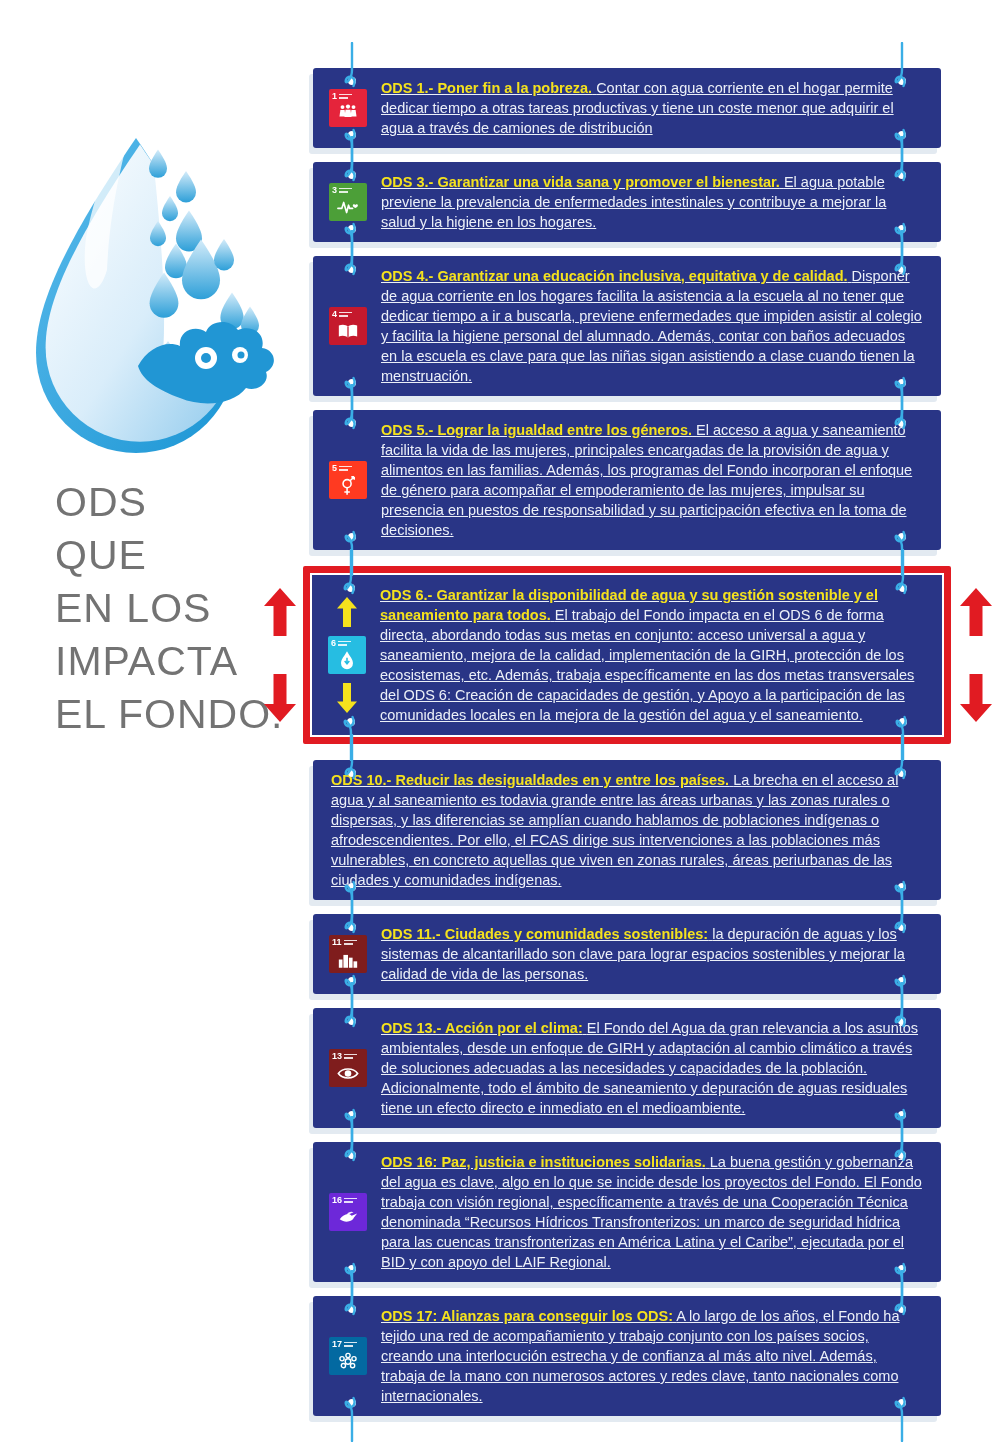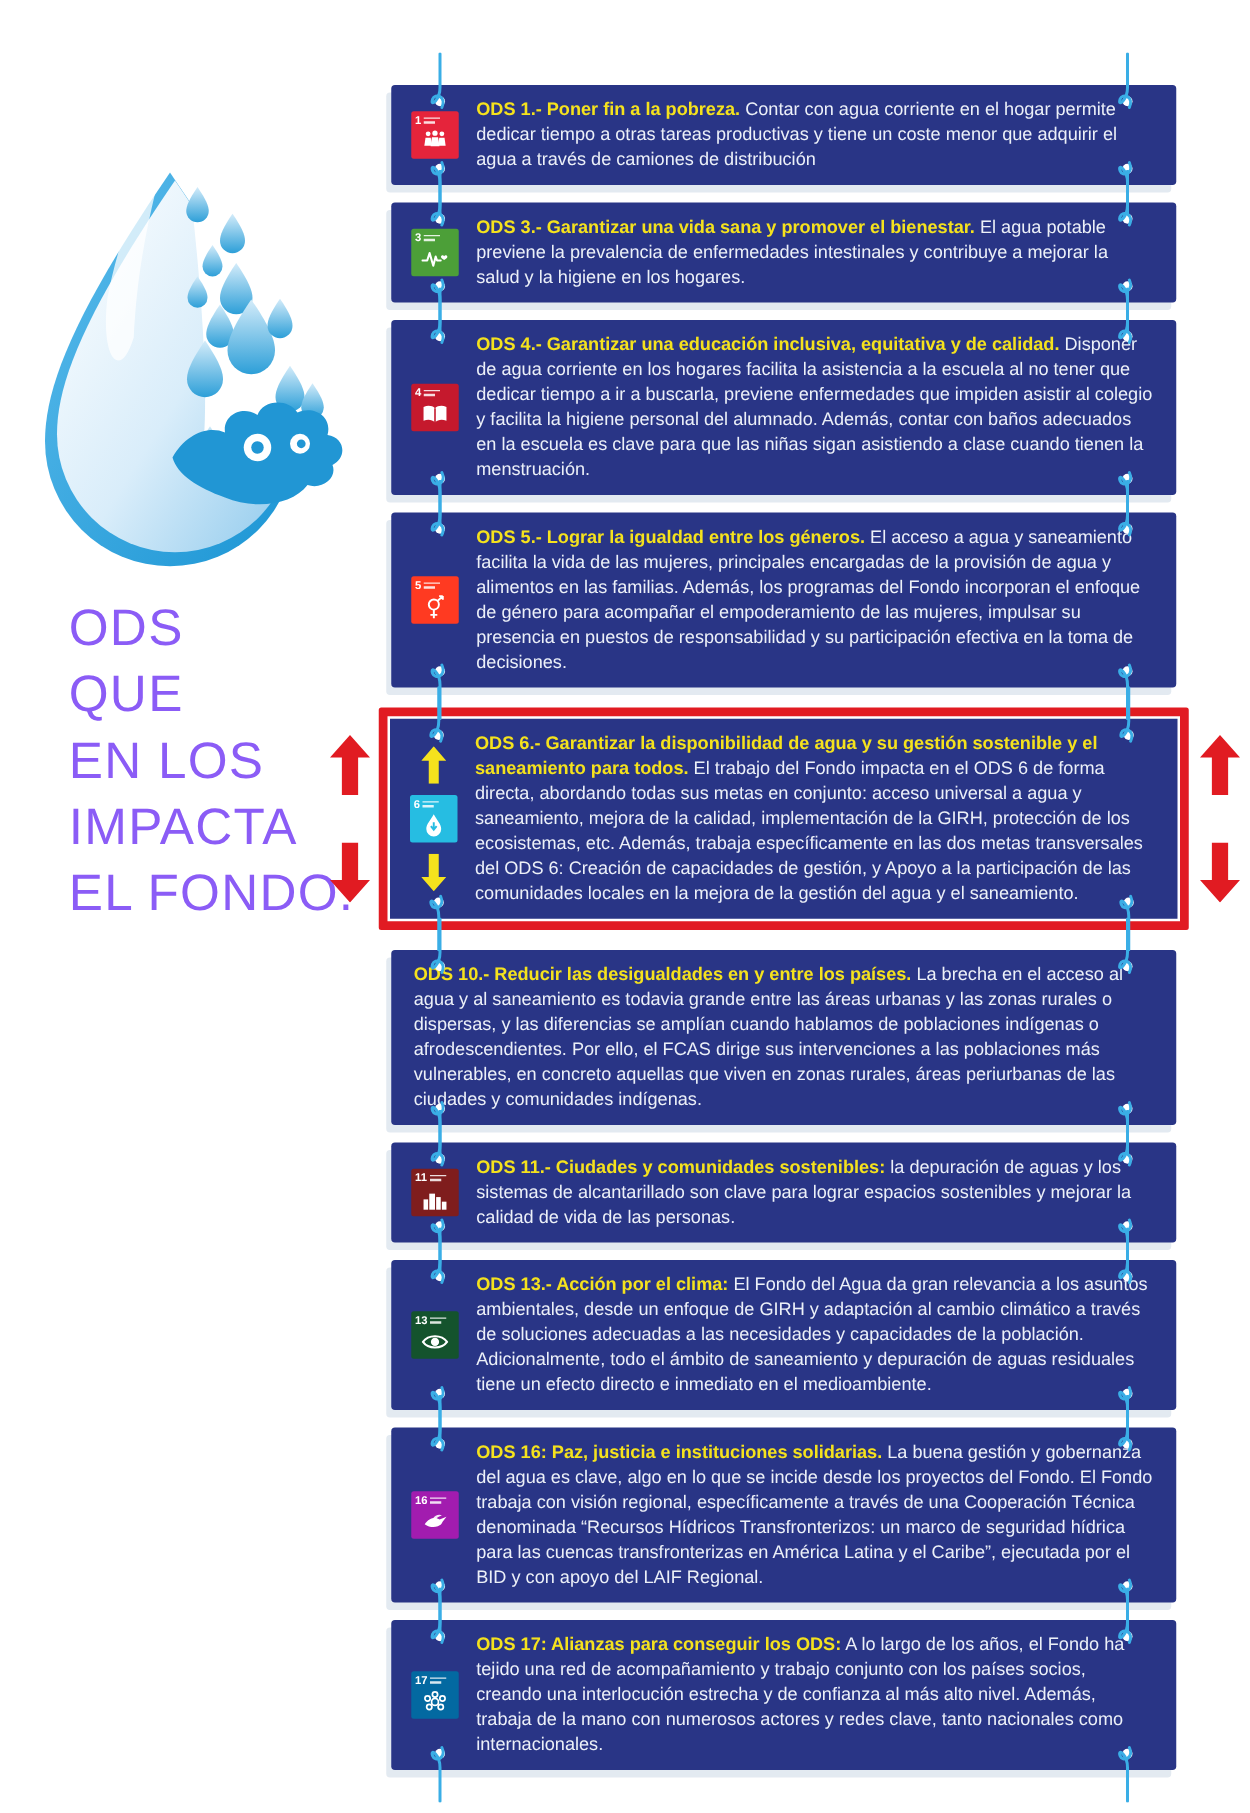--- a/index.html
+++ b/index.html
@@ -1,39 +1,39 @@
 <!DOCTYPE html>
 <html lang="es"><head>
 <meta charset="utf-8">
 <title>ODS en los que impacta el Fondo</title>
 <style>
   html,body{margin:0;padding:0;background:#fff;}
   .page{position:relative;width:1000px;height:1450px;background:#fff;overflow:hidden;
         font-family:"Liberation Sans","DejaVu Sans",sans-serif;}
   
   .logo{position:absolute;left:8px;top:58px;width:290px;height:405px;}
-  .title{position:absolute;left:55px;top:476px;color:#8b5cf6;font-size:41px;line-height:53px;
+  .title{position:absolute;left:55px;top:476px;color:#737373;font-size:41px;line-height:53px;
          font-weight:300;letter-spacing:1px;}
   
   .cards{position:absolute;left:313px;top:68px;width:628px;display:flex;flex-direction:column;gap:14px;}
   .card{position:relative;background:#293586;border-radius:3px;display:flex;align-items:center;
         padding:10px 18px 10px 10px;color:#ecf0f8;font-size:14.5px;line-height:20px;
         box-shadow:-4px 6px 0 0 #e3eaf1;}
   .icon-col{flex:0 0 50px;align-self:stretch;display:flex;flex-direction:column;
             align-items:center;justify-content:center;gap:9px;}
   .sdg{width:38px;height:38px;border-radius:2px;display:flex;flex-direction:column;
        padding:3px;box-sizing:border-box;color:#fff;flex:0 0 auto;}
   .sdg .hd{display:flex;gap:2px;height:10px;align-items:flex-start;}
   .sdg .num{font-size:9px;font-weight:bold;line-height:9px;}
   .sdg .bars{display:flex;flex-direction:column;gap:2px;padding-top:1.5px;}
   .sdg .bars i{display:block;width:13px;height:1.5px;background:rgba(255,255,255,.85);}
   .sdg .bars i.s{width:9px;}
   .sdg .gl{flex:1;display:flex;align-items:center;justify-content:center;}
   .sdg .gl svg{width:22px;height:21px;}
-  .txt{flex:1;margin:0 0 0 8px;}
+  .txt{flex:1;margin:0 0 0 8px;text-decoration:underline;}
   .lead{color:#f5e21d;font-weight:bold;}
   
   .st{position:absolute;width:26px;height:56px;pointer-events:none;z-index:3;}
   .st-tl{top:-26px;left:26px}.st-tr{top:-26px;right:26px}
   .st-bl{bottom:-26px;left:26px}.st-br{bottom:-26px;right:26px}
   
   .hl-wrap{position:relative;margin:2px -10px;border:7px solid #e11b22;padding:2px;border-radius:2px;}
   .hl-wrap .card{box-shadow:none;border-radius:0;}
   .side-arrows{position:absolute;top:0;bottom:0;display:flex;flex-direction:column;
                justify-content:center;gap:38px;}
@@ -371,21 +371,21 @@
         </svg>
         <svg class="st st-bl" viewBox="0 0 26 56">
           <circle cx="13" cy="17" r="4" fill="#fff"></circle>
           <path d="M13 55V28C13 18 5 12 7 18.5 9 24 18.5 21 14.5 12" fill="none" stroke="#3aaee6" stroke-width="2.4" stroke-linecap="round"></path>
         </svg>
         <svg class="st st-br" viewBox="0 0 26 56">
           <circle cx="13" cy="17" r="4" fill="#fff"></circle>
           <path d="M13 55V28C13 18 5 12 7 18.5 9 24 18.5 21 14.5 12" fill="none" stroke="#3aaee6" stroke-width="2.4" stroke-linecap="round"></path>
         </svg>
         <div class="icon-col">
-          <div class="sdg" style="background:#14532d">
+          <div class="sdg" style="background:#7f1d1d">
             <div class="hd">
               <span class="num">13</span>
               <span class="bars">
                 <i></i>
                 <i class="s"></i>
               </span>
             </div>
             <div class="gl">
               <svg viewBox="0 0 24 22">
                 <path d="M1.5 11C6 4.5 18 4.5 22.5 11 18 17.5 6 17.5 1.5 11Z" fill="none" stroke="#fff" stroke-width="1.8"></path>
@@ -407,21 +407,21 @@
         </svg>
         <svg class="st st-bl" viewBox="0 0 26 56">
           <circle cx="13" cy="17" r="4" fill="#fff"></circle>
           <path d="M13 55V28C13 18 5 12 7 18.5 9 24 18.5 21 14.5 12" fill="none" stroke="#3aaee6" stroke-width="2.4" stroke-linecap="round"></path>
         </svg>
         <svg class="st st-br" viewBox="0 0 26 56">
           <circle cx="13" cy="17" r="4" fill="#fff"></circle>
           <path d="M13 55V28C13 18 5 12 7 18.5 9 24 18.5 21 14.5 12" fill="none" stroke="#3aaee6" stroke-width="2.4" stroke-linecap="round"></path>
         </svg>
         <div class="icon-col">
-          <div class="sdg" style="background:#a21caf">
+          <div class="sdg" style="background:#6d28d9">
             <div class="hd">
               <span class="num">16</span>
               <span class="bars">
                 <i></i>
                 <i class="s"></i>
               </span>
             </div>
             <div class="gl">
               <svg viewBox="0 0 24 22" fill="#fff">
                 <path d="M3 13C7 7 13 6.5 16 9l6-2.5L18.5 11C17 15.5 9 17.5 3 13Z"></path>

